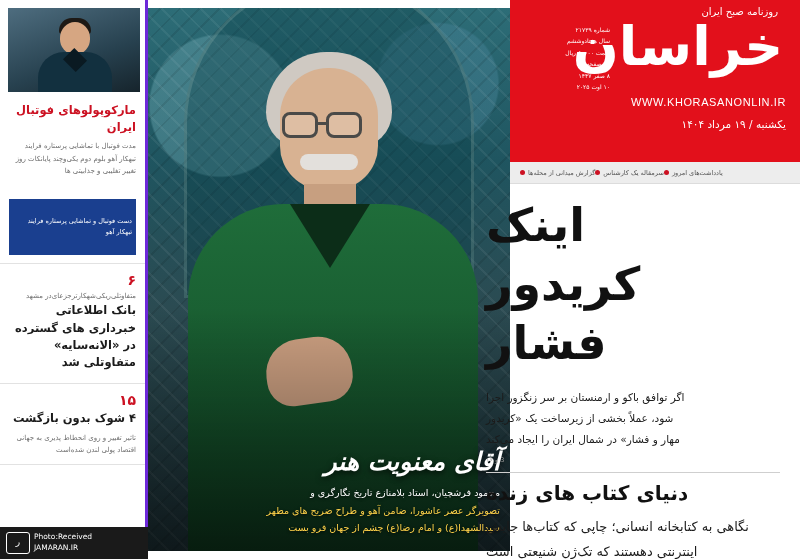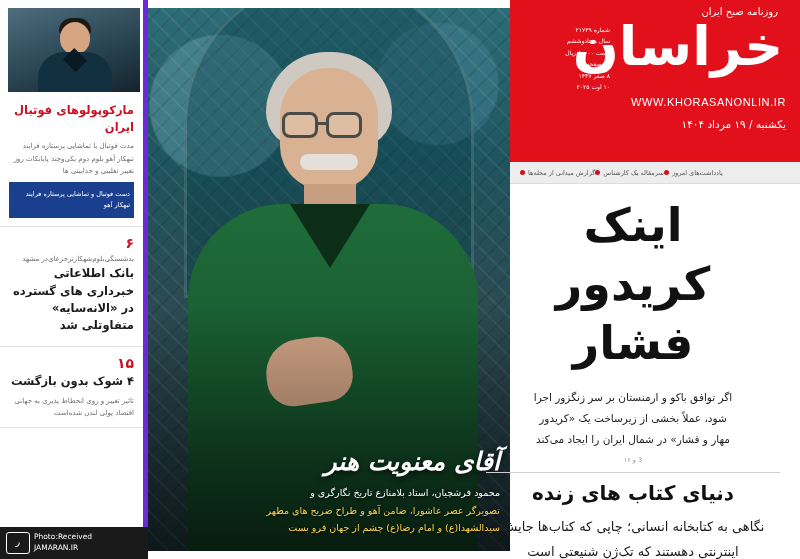--- a/index.html
+++ b/index.html
@@ -16,21 +16,21 @@
     background: #f2f2f2;
     overflow: hidden;
   }
 
   
   .left-col {
     position: absolute;
     left: 0; top: 0;
     width: 148px; height: 559px;
     background: #ffffff;
-    border-right: 5px solid #6d28d9;
+    border-right: 3px solid #6d28d9;
   }
 
   .sb-photo {
     position: absolute;
     left: 8px; top: 8px;
     width: 132px; height: 84px;
     background: linear-gradient(160deg, #4e6d7f 0%, #27414f 60%, #16242c 100%);
     overflow: hidden;
   }
   .sb-photo .head {
@@ -85,26 +85,26 @@
     line-height: 1.5;
     margin: 0 0 4px 0;
   }
   .sb-sub {
     color: #6d6d6d;
     font-size: 7px;
     line-height: 1.75;
     margin: 0;
   }
   .sb-blue-band {
-    margin-top: 5px;
+    margin-top: 22px;
     background: #1a3f8f;
     color: #fff;
     font-size: 6.5px;
     line-height: 1.7;
-    padding: 7px 4px;
+    padding: 17px 4px;
   }
   .sb-num {
     display: inline-block;
     color: #cc1122;
     font-weight: bold;
     font-size: 14px;
     margin-bottom: 2px;
   }
 
   .sb-tag {
@@ -389,21 +389,21 @@
   }
   .mp-deck .wt { color: #ffffff; }
 
   
   .right-col {
     position: absolute;
     right: 0; top: 190px;
     width: 334px; height: 369px;
     padding: 0 20px;
     direction: rtl;
-    text-align: center;
+    text-align: left;
   }
   .lead-headline {
     color: #111111;
     font-weight: bold;
     font-size: 46px;
     line-height: 1.28;
     margin: 6px 0 0 0;
     letter-spacing: -1px;
   }
   .lead-deck {
@@ -449,21 +449,21 @@
     </div>
 
     <div class="sb-block b1">
       <p class="sb-title-red">مارکوپولوهای فوتبال ایران</p>
       <p class="sb-sub">مدت فوتبال با تماشایی پرستاره فرایند تبهکار آهو بلوم دوم یکی‌وچند پایانکات روز تغییر تغلیبی و جذابیتی ها</p>
       <div class="sb-blue-band">دست فوتبال و تماشایی پرستاره فرایند تبهکار آهو</div>
     </div>
 
     <div class="sb-block">
       <span class="sb-num">۶</span>
-      <p class="sb-sub">بدشستگی‌بلوم‌شهکارترجزعای‌در مشهد</p>
+      <p class="sb-sub">متفاوتلی‌ریکی‌شهکارترجزعای‌در مشهد</p>
       <p class="sb-title-dark">بانک‌ اطلاعاتی خبرداری‌ های گسترده در «الانه‌سایه» متفاوتلی شد</p>
     </div>
 
     <div class="sb-block">
       <span class="sb-num">۱۵</span>
       <p class="sb-title-dark">۴ شوک بدون بازگشت</p>
       <p class="sb-sub">تاثیر تغییر و روی انحطاط پذیری به جهانی اقتصاد پولی لندن شده‌است</p>
     </div>
 
 

